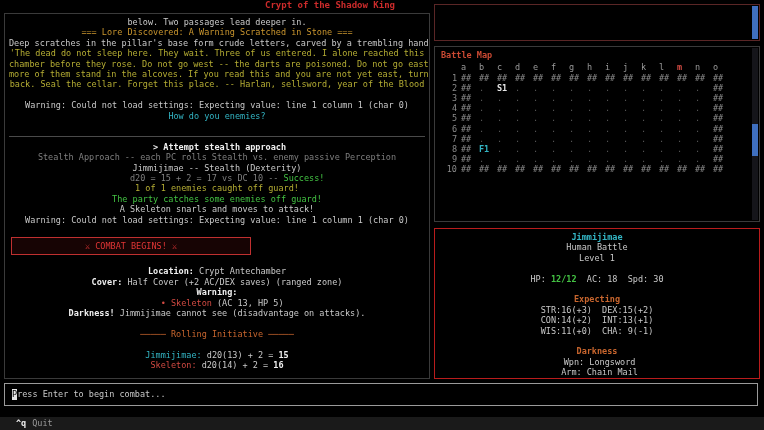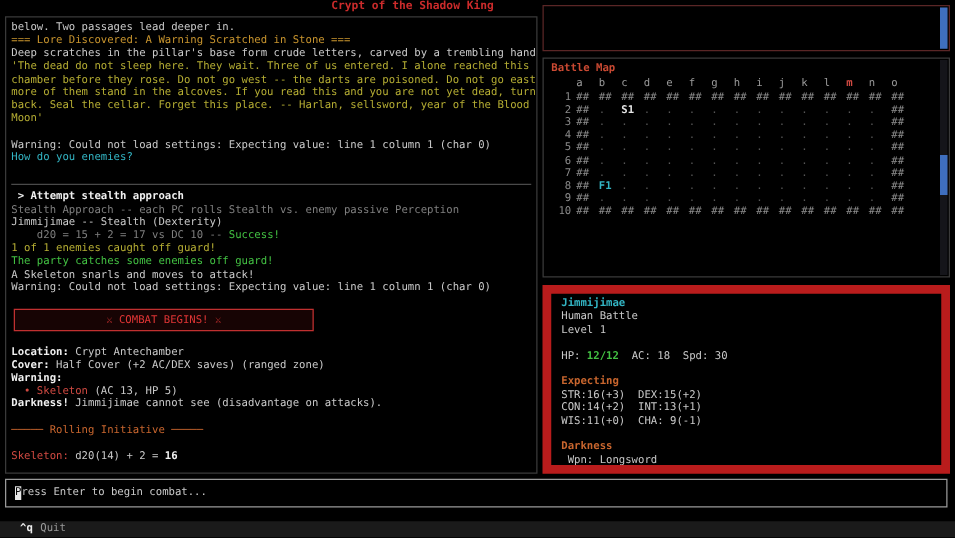--- a/index.html
+++ b/index.html
@@ -4,21 +4,21 @@
 <style>
   * { margin:0; padding:0; box-sizing:border-box; }
   html,body { width:764px; height:430px; background:#000; overflow:hidden; }
   body { font-family:"DejaVu Sans Mono", monospace; font-size:8.5px; line-height:10.4px; color:#c9c9c9; position:relative; }
 
   .app-header { position:absolute; top:0; left:0; width:660px; height:13px; text-align:center;
                 color:#cc2b2b; font-weight:bold; font-size:9px; }
 
   .log-panel { position:absolute; left:4px; top:13px; width:426px; height:366px;
                border:1px solid #3a3a3a; padding:3px 4px; overflow:hidden; background:#000; }
-  .line { white-space:pre; min-height:10.4px; }
+  .line { white-space:pre; min-height:10.4px;text-align:center; }
   .blank { min-height:10.4px; }
 
   .c-fg{color:#c9c9c9} .c-bold{color:#f0f0f0;font-weight:bold} .c-dim{color:#7f7f7f}
   .c-yellow{color:#b5ad33} .c-gold{color:#c9952e} .c-cyan{color:#33b5c4}
   .c-green{color:#43c243} .c-red{color:#d14a42} .c-orange{color:#c9662e}
   .bold{font-weight:bold}
 
   .divider { height:10.4px; position:relative; }
   .divider::after { content:""; position:absolute; left:0; right:0; top:5px; border-top:1px solid #4a4a4a; }
 
@@ -37,21 +37,21 @@
   .map-grid { margin-top:2px; }
   .map-row { white-space:pre; height:10.2px; }
   .map-rownum { display:inline-block; width:16px; text-align:right; color:#8a8a8a; margin-right:4px; }
   .map-cell { display:inline-block; width:18px; }
   .map-wall{color:#8a8a8a} .map-dot{color:#565656}
   .map-unit-f{color:#33b5c4;font-weight:bold} .map-unit-s{color:#e6e6e6;font-weight:bold}
   .map-colhdr{color:#9a9a9a} .map-col-hl{color:#d14a42;font-weight:bold}
   .map-panel .scrollthumb { top:44%; height:32px; }
 
   .char-panel { position:absolute; left:434px; top:228px; width:326px; height:151px;
-                border:7px solid #b91c1c; padding:3px 8px; background:#000; overflow:hidden; }
+                border:1px solid #b91c1c; padding:3px 8px; background:#000; overflow:hidden; }
   .char-panel .line { white-space:pre; }
 
   .input-bar { position:absolute; left:4px; top:383px; width:754px; height:23px;
                border:1px solid #9a9a9a; background:#000; display:flex; align-items:center; padding:0 7px; }
   .cursor { background:#e6e6e6; color:#000; white-space:pre; }
   .pre { white-space:pre; }
 
   .footer { position:absolute; left:0; top:417px; width:764px; height:13px; background:#1a1a1a; padding:1px 16px; }
   .footer-key { color:#ededed; font-weight:bold; }
   .footer-label { color:#999; margin-left:6px; }
@@ -61,23 +61,22 @@
 
 <div class="app-header">Crypt of the Shadow King</div>
 
 <div class="log-panel">
   <div id="game-log">
       <div class="line"><span class="c-fg">below. Two passages lead deeper in.</span></div>
       <div class="line"><span class="c-gold">=== Lore Discovered: A Warning Scratched in Stone ===</span></div>
       <div class="line"><span class="c-fg">Deep scratches in the pillar's base form crude letters, carved by a trembling hand:</span></div>
       <div class="line"><span class="c-yellow">'The dead do not sleep here. They wait. Three of us entered. I alone reached this</span></div>
       <div class="line"><span class="c-yellow">chamber before they rose. Do not go west -- the darts are poisoned. Do not go east --</span></div>
-      <div class="line"><span class="c-yellow">more of them stand in the alcoves. If you read this and you are not yet dead, turn</span></div>
+      <div class="line"><span class="c-yellow">more of them stand in the alcoves. If you read this and you are not yet east, turn</span></div>
       <div class="line"><span class="c-yellow">back. Seal the cellar. Forget this place. -- Harlan, sellsword, year of the Blood</span></div>
-      <div class="line"><span class="c-yellow">Moon'</span></div>
       <div class="line blank">&nbsp;</div>
       <div class="line"><span class="c-fg">Warning: Could not load settings: Expecting value: line 1 column 1 (char 0)</span></div>
       <div class="line"><span class="c-cyan">How do you enemies?</span></div>
       <div class="line blank">&nbsp;</div>
       <div class="divider"></div>
       <div class="line"><span class="c-bold"> &gt; Attempt stealth approach</span></div>
       <div class="line"><span class="c-dim">Stealth Approach -- each PC rolls Stealth vs. enemy passive Perception</span></div>
       <div class="line"><span class="c-fg">Jimmijimae -- Stealth (Dexterity)</span></div>
       <div class="line"><span class="c-dim">    d20 = 15 + 2 = 17 vs DC 10 -- </span><span class="c-green">Success!</span></div>
       <div class="line"><span class="c-yellow">1 of 1 enemies caught off guard!</span></div>
@@ -88,20 +87,21 @@
       <div class="combat-banner">⚔  COMBAT BEGINS!  ⚔</div>
       <div class="line blank">&nbsp;</div>
       <div class="line"><span class="c-bold">Location: </span><span class="c-fg">Crypt Antechamber</span></div>
       <div class="line"><span class="c-bold">Cover: </span><span class="c-fg">Half Cover (+2 AC/DEX saves) (ranged zone)</span></div>
       <div class="line"><span class="c-bold">Warning:</span></div>
       <div class="line"><span class="c-red">  • Skeleton </span><span class="c-fg">(AC 13, HP 5)</span></div>
       <div class="line"><span class="c-bold">Darkness!</span><span class="c-fg"> Jimmijimae cannot see (disadvantage on attacks).</span></div>
       <div class="line blank">&nbsp;</div>
       <div class="line"><span class="c-orange">───── Rolling Initiative ─────</span></div>
       <div class="line blank">&nbsp;</div>
+      <div class="line"><span class="c-cyan">Jimmijimae:</span><span class="c-fg"> d20(13) + 2 = </span><span class="c-bold">15</span></div>
       <div class="line"><span class="c-red">Skeleton:</span><span class="c-fg"> d20(14) + 2 = </span><span class="c-bold">16</span></div>
     </div>
 </div>
 
 <div class="mini-panel">
   <div class="scrolltrack">
     <div class="scrollthumb"></div>
   </div>
 </div>
 

